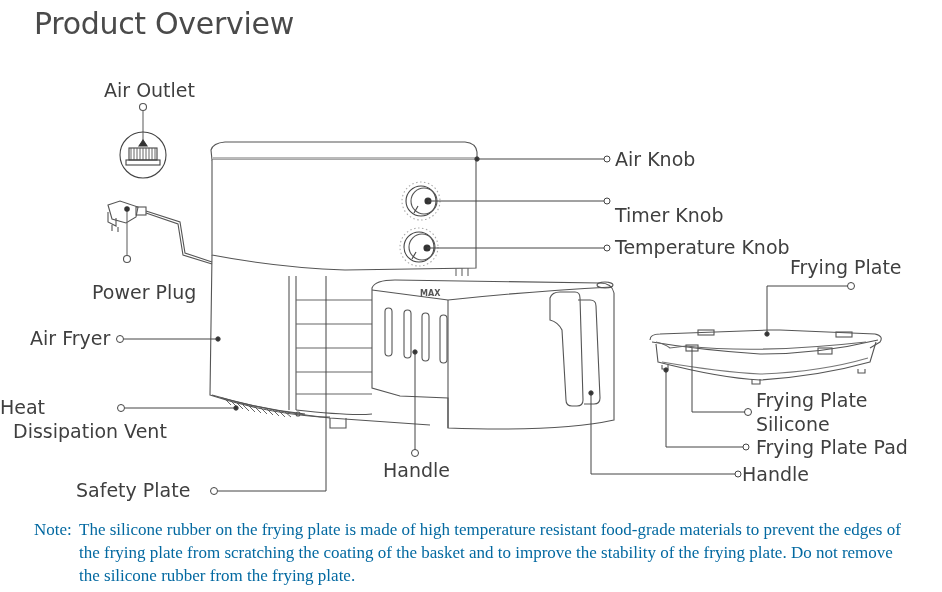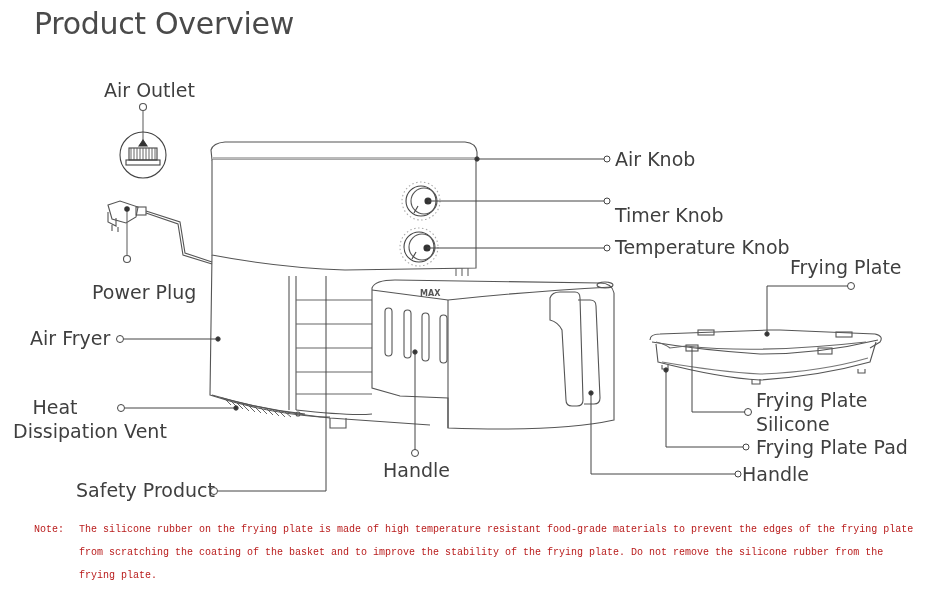--- a/index.html
+++ b/index.html
@@ -1,24 +1,24 @@
 <!DOCTYPE html>
 <html><head>
 <meta charset="utf-8">
 <style>
   html, body { margin: 0; padding: 0; background: #ffffff; }
   body { width: 942px; height: 592px; position: relative; overflow: hidden;
          font-family: "DejaVu Sans", sans-serif; color: #3f3f3f; }
   .title { position: absolute; left: 34px; top: 6px; font-size: 30px; color: #4a4a4a;
            letter-spacing: -0.3px; font-weight: normal; }
   .lbl { position: absolute; font-size: 19px; color: #3f3f3f; white-space: nowrap; line-height: 23px; }
-  .lbl.right { text-align: center; }
+  .lbl.right { text-align: left; }
   svg.diagram { position: absolute; left: 0; top: 0; }
-  .note { position: absolute; left: 34px; top: 518px; width: 880px; font-size: 10px;
-          line-height: 23px; color: #b91c1c; font-family: Liberation Mono, monospace; }
+  .note { position: absolute; left: 34px; top: 518px; width: 880px; font-size: 17px;
+          line-height: 23px; color: #0369a1; font-family: Liberation Serif, serif; }
   .note .prefix { position: absolute; left: 0; top: 0; }
   .note .body { margin-left: 45px; }
 </style>
 </head>
 <body>
 
 <div class="title">Product Overview</div>
 
 <svg class="diagram" width="942" height="592" viewBox="0 0 942 592" fill="none" stroke="#555" stroke-width="1.1">
 
@@ -154,21 +154,21 @@
 <div class="lbl" style="left:104px; top:79px;">Air Outlet</div>
 <div class="lbl" style="left:615px; top:148px;">Air Knob</div>
 <div class="lbl" style="left:615px; top:204px;">Timer Knob</div>
 <div class="lbl" style="left:615px; top:236px;">Temperature Knob</div>
 <div class="lbl" style="left:790px; top:256px;">Frying Plate</div>
 <div class="lbl" style="left:92px; top:281px;">Power Plug</div>
 <div class="lbl" style="left:30px; top:327px;">Air Fryer</div>
 <div class="lbl right" style="left:0px; width:110px; top:396px;">Heat</div>
 <div class="lbl" style="left:13px; top:420px;">Dissipation Vent</div>
 <div class="lbl" style="left:383px; top:459px;">Handle</div>
-<div class="lbl" style="left:76px; top:479px;">Safety Product</div>
+<div class="lbl" style="left:76px; top:479px;">Safety Plate</div>
 <div class="lbl" style="left:756px; top:389px;">Frying Plate</div>
 <div class="lbl" style="left:756px; top:413px;">Silicone</div>
 <div class="lbl" style="left:756px; top:436px;">Frying Plate Pad</div>
 <div class="lbl" style="left:742px; top:463px;">Handle</div>
 
 <div class="note">
   <span class="prefix">Note:</span>
   <div class="body">The silicone rubber on the frying plate is made of high temperature resistant food-grade materials to prevent the edges of the frying plate from scratching the coating of the basket and to improve the stability of the frying plate. Do not remove the silicone rubber from the frying plate.</div>
 </div>
 

